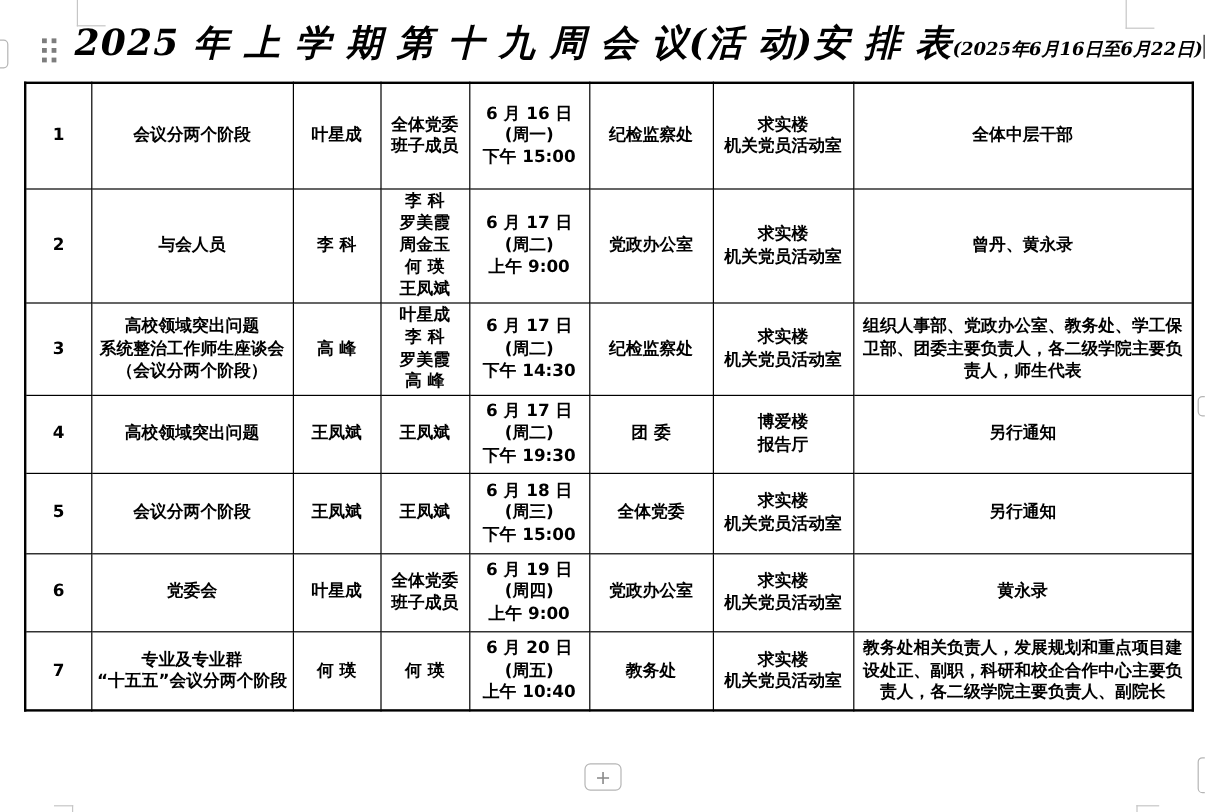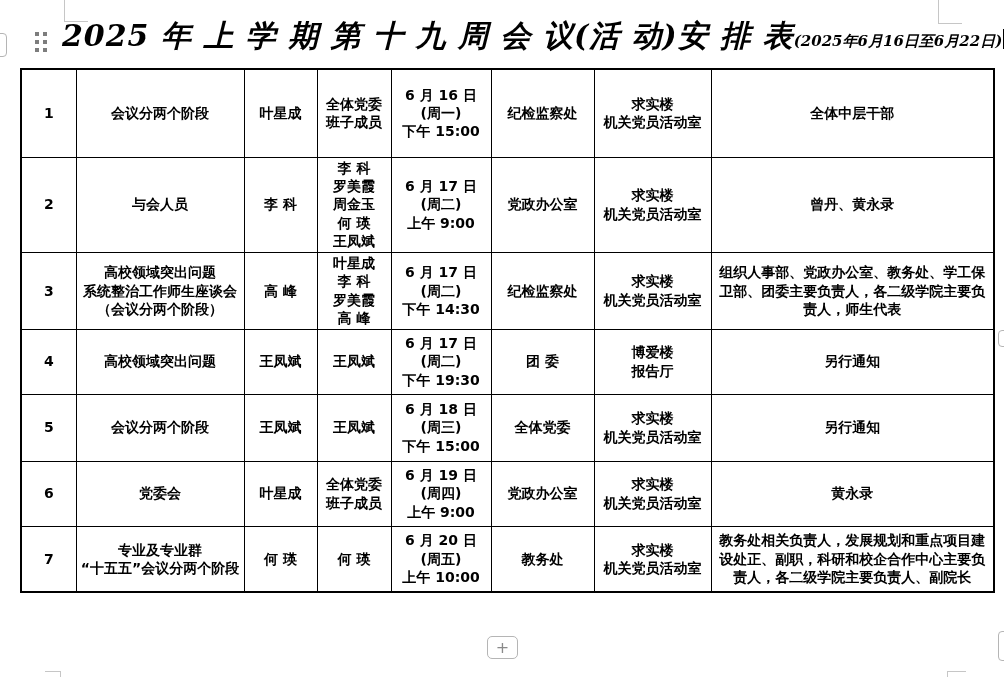--- a/index.html
+++ b/index.html
@@ -248,21 +248,21 @@
     <td class="left-al">黄永录</td>
   </tr>
   <tr class="r7">
     <td>7</td>
     <td>专业及专业群
 “十五五”会议分两个阶段</td>
     <td>何  瑛</td>
     <td>何  瑛</td>
     <td>6 月 20 日
 (周五)
-上午 10:00</td>
+上午 10:40</td>
     <td>教务处</td>
     <td>求实楼
 机关党员活动室</td>
     <td class="left-al">教务处相关负责人，发展规划和重点项目建设处正、副职，科研和校企合作中心主要负责人，各二级学院主要负责人、副院长</td>
   </tr>
 </tbody>
   </table>
 
 <div class="add-row-btn">
   <span>+</span>

